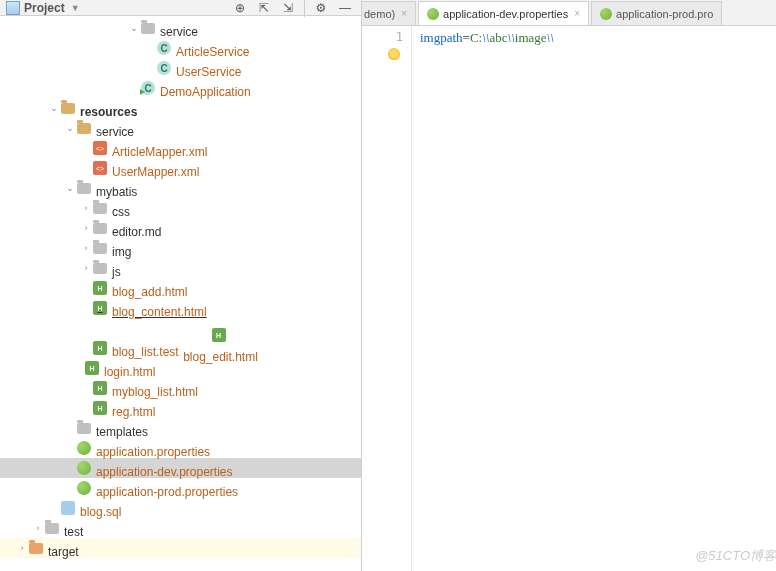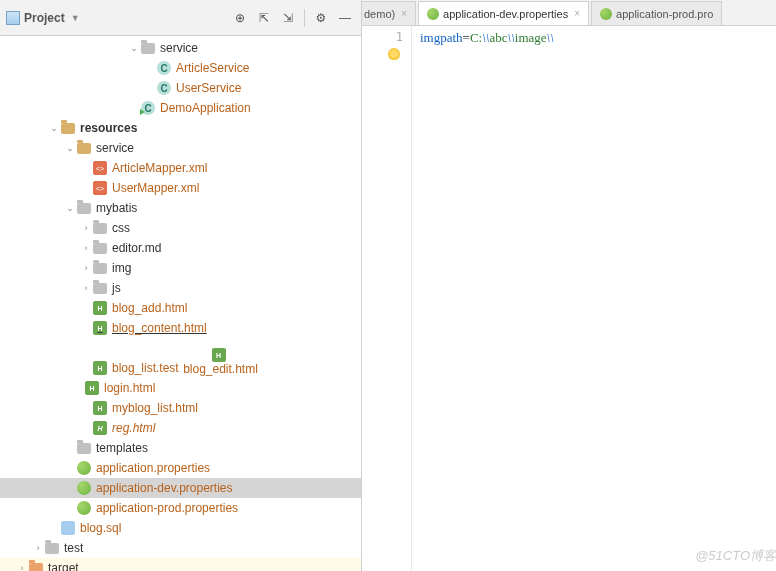--- a/index.html
+++ b/index.html
@@ -1,20 +1,20 @@
 <!DOCTYPE html>
 <html><head>
 <meta charset="utf-8">
 <style>
 * { box-sizing: border-box; margin: 0; padding: 0; }
 body { font-family: "Segoe UI", sans-serif; font-size: 12px; color: #333; background: #fff; width: 776px; height: 571px; overflow: hidden; position: relative; }
 .ide { display: flex; height: 100%; }
 .left { width: 362px; border-right: 1px solid #d0d0d0; display: flex; flex-direction: column; }
 .right { flex: 1; display: flex; flex-direction: column; }
-.tool-header { height: 36px; background: #f2f2f2; border-bottom: 1px solid #d0d0d0; display: flex; align-items: center; padding: 0 6px; gap: 4px; }
+.tool-header { height: 16px; background: #f2f2f2; border-bottom: 1px solid #d0d0d0; display: flex; align-items: center; padding: 0 6px; gap: 4px; }
 .tool-header .tool-icon { width: 14px; height: 14px; border: 1px solid #7aa0c4; background: linear-gradient(#cce4f7,#a7cdee); }
 .tool-header .title { font-weight: bold; color: #555; }
 .tool-header .arrow-icon { color: #888; font-size: 9px; margin-left: 2px; }
 .tool-header .spacer { flex: 1; }
 .tool-header .tb-btn { width: 20px; height: 20px; display: flex; align-items: center; justify-content: center; color: #555; cursor: pointer; border-radius: 2px; }
 .tool-header .divider { width: 1px; height: 18px; background: #ccc; margin: 0 2px; }
 .tree { flex: 1; overflow: auto; padding-top: 2px; user-select: none; }
 .node { display: flex; align-items: center; height: 20px; cursor: pointer; white-space: nowrap; }
 .node.selected { background: #d5d5d5; }
 .node.target { background: #fffbe6; }
@@ -26,21 +26,21 @@
 .ic-folder.grey { background: #c0c0c0; }
 .ic-folder.grey::before { background: #c0c0c0; }
 .ic-folder.orange { background: #e8a26a; }
 .ic-folder.orange::before { background: #e8a26a; }
 .ic-class { width: 14px; height: 14px; border-radius: 50%; background: #b6e0d8; color: #2a7a6a; font-weight: bold; font-size: 10px; display: flex; align-items: center; justify-content: center; }
 .ic-class.run::after { content: ""; position: absolute; margin-left: -12px; margin-top: 8px; width: 0; height: 0; border-left: 5px solid #4caf50; border-top: 3px solid transparent; border-bottom: 3px solid transparent; }
 .ic-xml { width: 14px; height: 14px; background: #e07050; border-radius: 2px; color: #fff; font-size: 7px; display: flex; align-items: center; justify-content: center; }
 .ic-html { width: 14px; height: 14px; background: #6aa84f; border-radius: 2px; color: #fff; font-size: 7px; font-weight: bold; display: flex; align-items: center; justify-content: center; }
 .ic-spring { width: 14px; height: 14px; border-radius: 50%; background: radial-gradient(circle at 30% 30%, #a5d66a, #6db33f); }
 .ic-sql { width: 14px; height: 14px; background: #a7cdee; border-radius: 2px; }
-.lbl { color: #333; }
+.lbl { color: #333; margin-top: 8px; }
 .lbl.code { color: #b8621b; }
 .lbl.bold { font-weight: bold; }
 .tabs { height: 26px; background: #f2f2f2; border-bottom: 1px solid #d0d0d0; display: flex; align-items: flex-end; overflow: hidden; }
 .tab { height: 24px; padding: 0 8px; display: flex; align-items: center; gap: 4px; border: 1px solid #d0d0d0; border-bottom: none; background: #eaeaea; font-size: 11px; color: #555; cursor: pointer; margin-right: 2px; }
 .tab.active { background: #fff; color: #333; }
 .tab .close { color: #aaa; font-size: 10px; margin-left: 2px; }
 .editor { flex: 1; display: flex; background: #fff; }
 .gutter { width: 50px; border-right: 1px solid #e8e8e8; text-align: right; padding: 4px 8px 0 0; color: #b0b0b0; font-family: Consolas, monospace; font-size: 12px; position: relative; }
 .bulb { position: absolute; left: 26px; top: 22px; width: 12px; height: 12px; background: radial-gradient(circle, #ffd966 40%, #f1c232 70%); border-radius: 50% 50% 45% 45%; }
 .code-area { flex: 1; padding: 4px 8px; font-family: Liberation Serif, serif; font-size: 13px; }
@@ -194,21 +194,21 @@
           </span>
           <span class="lbl code">login.html</span>
         </div>
         <div class="node" style="padding-left: 80px;">
           <span class="caret empty">·</span>
           <span class="ic">
             <span class="ic-html">H</span>
           </span>
           <span class="lbl code">myblog_list.html</span>
         </div>
-        <div class="node" style="padding-left: 80px; font-style: italic;">
+        <div class="node" style="padding-left: 80px;">
           <span class="caret empty">·</span>
           <span class="ic">
             <span class="ic-html">H</span>
           </span>
           <span class="lbl code">reg.html</span>
         </div>
         <div class="node" style="padding-left: 64px;">
           <span class="caret empty">·</span>
           <span class="ic">
             <span class="ic-folder grey"></span>

